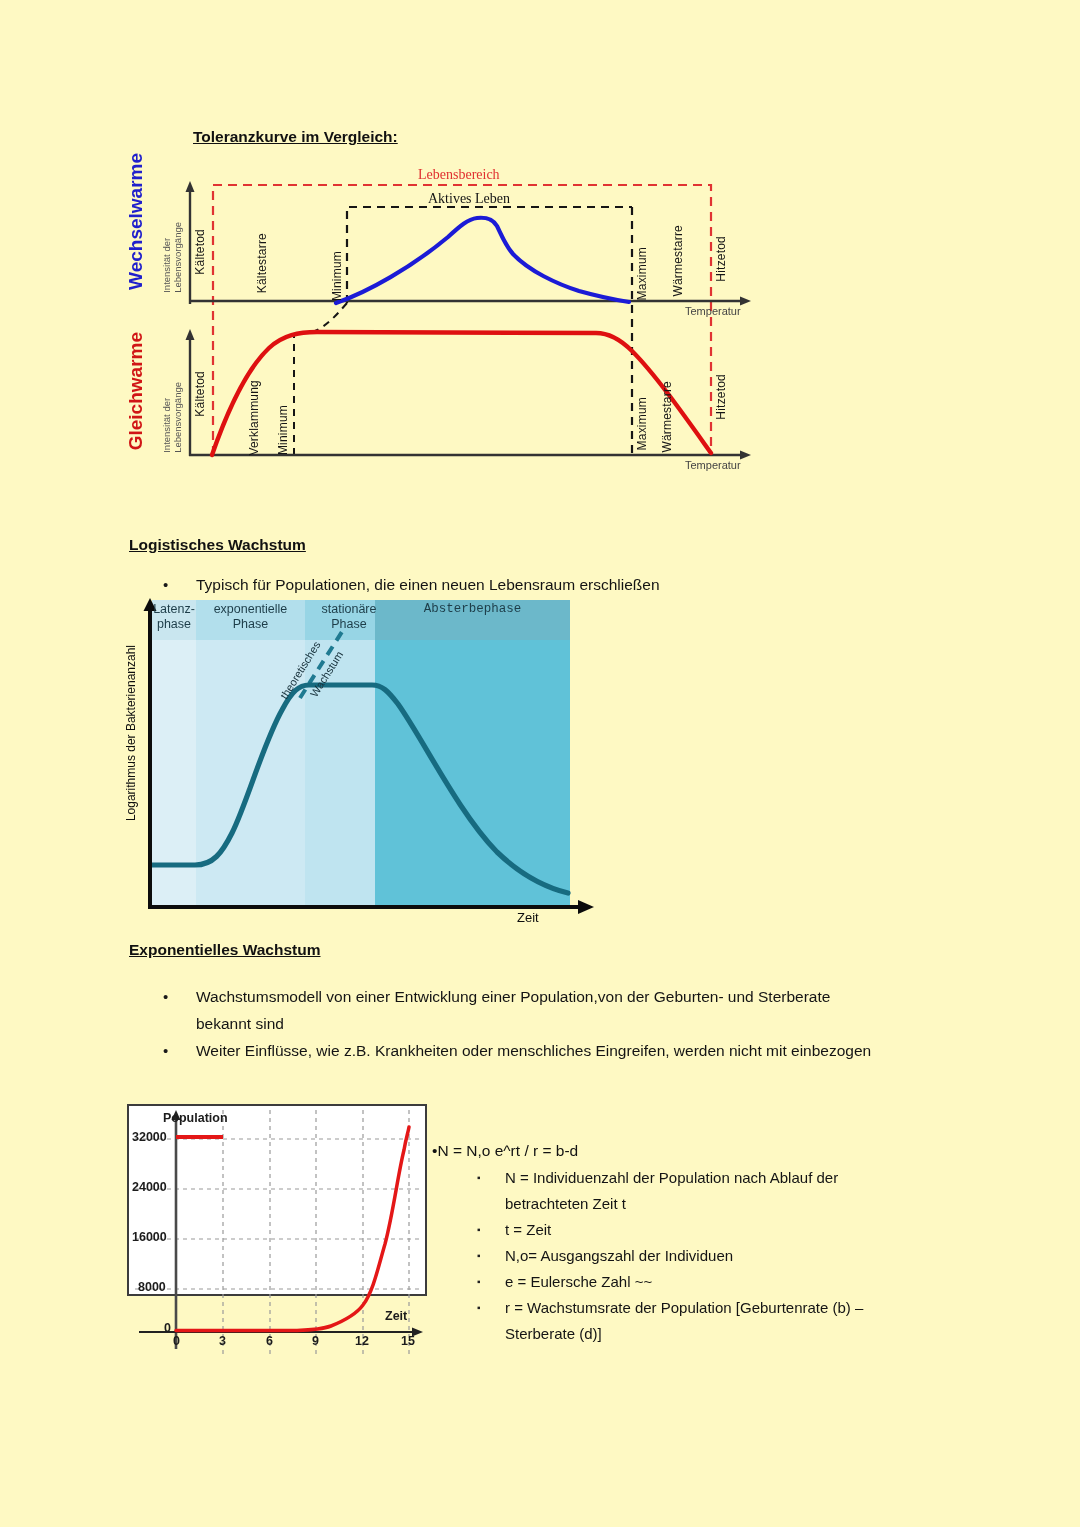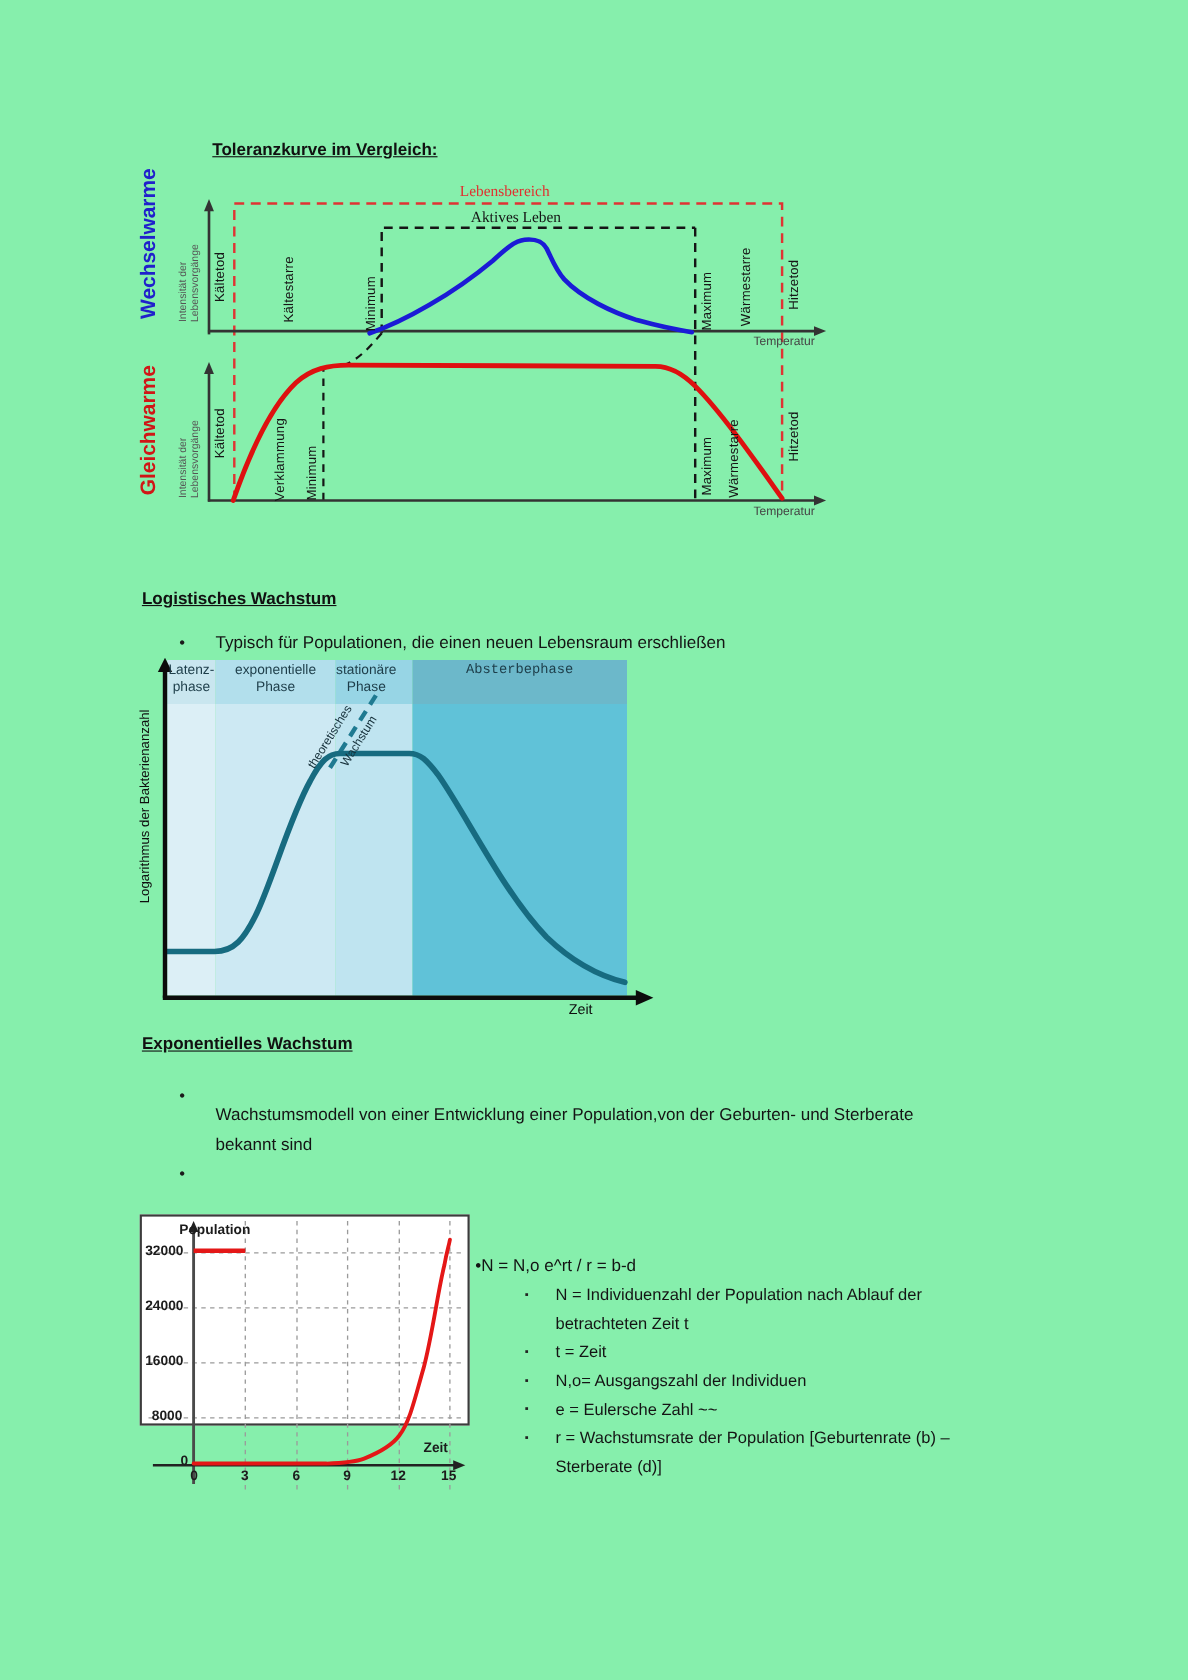--- a/index.html
+++ b/index.html
@@ -1,16 +1,16 @@
 <!DOCTYPE html>
 <html><head>
 <meta charset="utf-8">
 <style>
   html,body{margin:0;padding:0;background:#e8e8e8;}
-  .page{position:relative;width:1080px;height:1527px;background:#86efac;margin:0 auto;overflow:hidden;
+  .page{position:relative;width:1080px;height:1527px;background:#fef9c3;margin:0 auto;overflow:hidden;
         font-family:"Liberation Sans",sans-serif;color:#1a1a1a;}
   .abs{position:absolute;}
   .heading{position:absolute;font-size:15.5px;font-weight:bold;text-decoration:underline;color:#111;}
   .vlabel{position:absolute;writing-mode:vertical-rl;transform:rotate(180deg);
           white-space:pre-line;line-height:1.08;}
   .zone{font-size:12px;color:#161616;letter-spacing:.2px;}
   .side1{font-size:19px;font-weight:600;color:#2020cc;}
   .side2{font-size:19px;font-weight:600;color:#d01616;}
   .intens{font-size:9.5px;color:#555;line-height:1.12;}
   .serif-red{position:absolute;font-family:Liberation Serif, serif;font-size:14px;color:#e03030;}
@@ -119,40 +119,41 @@
       <line x1="25" y1="311" x2="25" y2="12" stroke="#0c0c0c" stroke-width="4"></line>
       <polygon points="25,2 18.5,15 31.5,15" fill="#0c0c0c"></polygon>
       <line x1="23" y1="311" x2="456" y2="311" stroke="#0c0c0c" stroke-width="4"></line>
       <polygon points="469,311 453,304 453,318" fill="#0c0c0c"></polygon>
     </svg>
 
     <div class="phase-label" style="left:27px;width:44px;">Latenz-
 phase</div>
     <div class="phase-label" style="left:71px;width:109px;">exponentielle
 Phase</div>
-    <div class="phase-label" style="left:172px;width:72px;">stationäre
+    <div class="phase-label" style="left:188px;width:72px;">stationäre
 Phase</div>
     <div class="phase-label" style="left:250px;width:195px;font-family:Liberation Mono, monospace;">Absterbephase</div>
 
     <div class="theo" style="left:163px;top:93px;">theoretisches</div>
     <div class="theo" style="left:193px;top:91px;">Wachstum</div>
 
     <div class="vlabel" style="left:0px;top:49px;font-size:12px;color:#0e0e0e;">Logarithmus der Bakterienanzahl</div>
     <div class="abs" style="left:392px;top:314px;font-size:13px;color:#0e0e0e;">Zeit</div>
   </div>
 
   <div class="heading" style="left:129px;top:941px;">Exponentielles Wachstum</div>
 
   <div class="abs" style="left:163px;top:983px;width:790px;">
     <div class="bullet-row">
       <span class="dot-col">•</span>
-      <span class="body-text" style="width:690px;margin-top:17px;">Wachstumsmodell von einer Entwicklung einer Population,von der Geburten- und Sterberate bekannt sind</span>
+      <span class="body-text" style="width:690px;">Wachstumsmodell von einer Entwicklung einer Population,von der Geburten- und Sterberate bekannt sind</span>
     </div>
     <div class="bullet-row">
       <span class="dot-col">•</span>
+      <span class="body-text" style="width:690px;">Weiter Einflüsse, wie z.B. Krankheiten oder menschliches Eingreifen, werden nicht mit einbezogen</span>
     </div>
   </div>
 
   <div class="abs" style="left:127px;top:1104px;width:300px;height:192px;border:2px solid #3c3c3c;background:#fff;box-sizing:border-box;">
     <svg width="296" height="252" viewBox="0 0 296 252">
 
       <g stroke="#9a9a9a" stroke-width="1.2" stroke-dasharray="4 4">
         <line x1="94" y1="4" x2="94" y2="248"></line>
         <line x1="141" y1="4" x2="141" y2="248"></line>
         <line x1="187" y1="4" x2="187" y2="248"></line>

